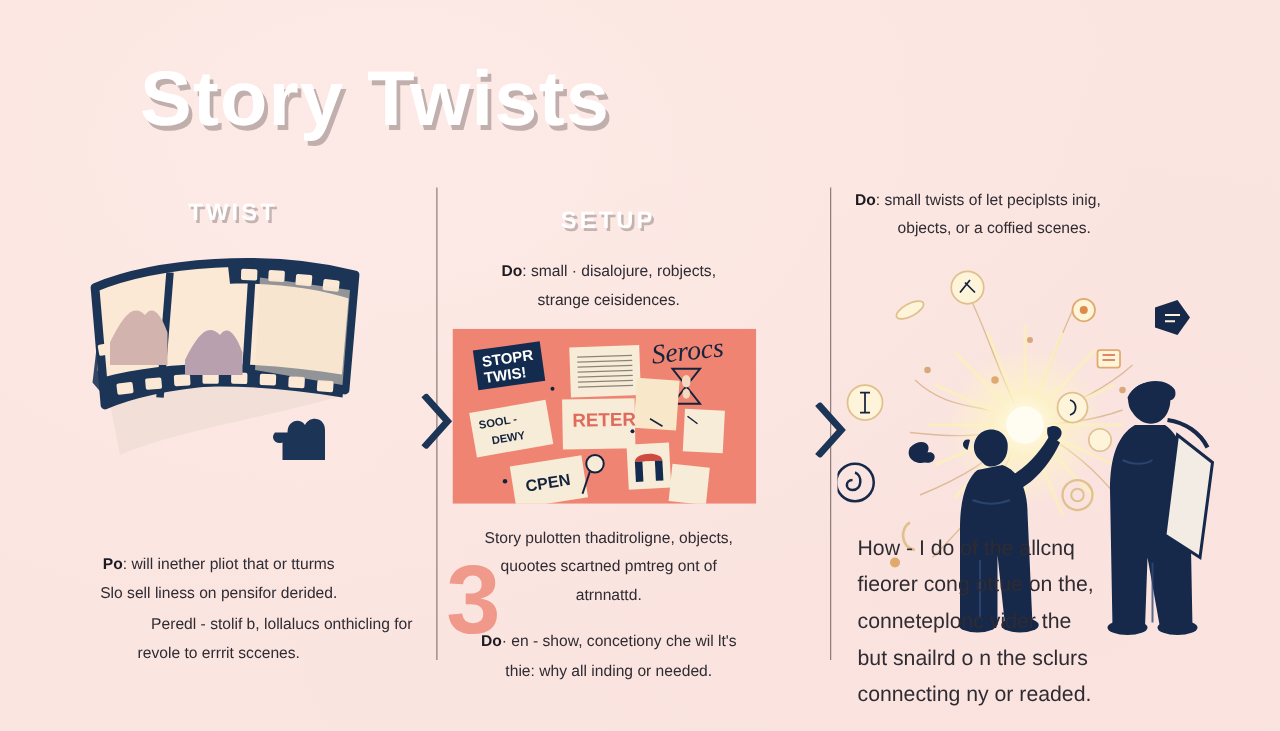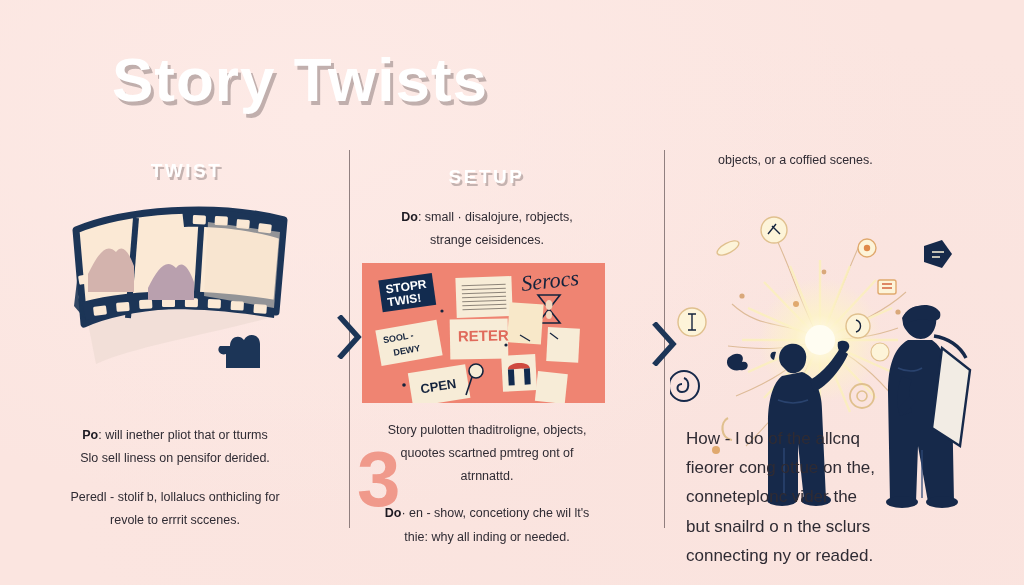--- a/index.html
+++ b/index.html
@@ -69,23 +69,23 @@
     font-size:12.5px;
     line-height:1.85;
     text-align:center;
   }
   .body-text b { color:#1d1a22; font-weight:bold; }
 
   
   .film-wrap { position:absolute; left:62px; top:196px; width:232px; height:190px; }
   .film-wrap svg { display:block; width:100%; height:100%; }
 
-  .twist-copy { left:20px; top:424px; width:310px; }
+  .twist-copy { left:20px; top:440px; width:310px; }
   .twist-copy .ln { display:block; }
-  .twist-copy .ln:nth-child(3) { margin-top:16px; }
+  .twist-copy .ln:nth-child(3) { margin-top:2px;text-align:right; }
 
   
   .setup-do { left:8px; top:206px; width:300px; }
   .board-wrap { position:absolute; left:33px; top:263px; width:243px; height:140px; }
   .board-wrap svg { display:block; width:100%; height:100%; }
 
   .big-three {
     position:absolute; left:28px; top:440px;
     font-size:78px; font-weight:bold;
     color:#ef8d7d; opacity:.85;
@@ -282,20 +282,21 @@
       <div class="para2">
         <span><b>Do</b><span>· en - show, concetiony che wil lt's</span></span><br>
         <span>thie:    why all inding or needed.</span>
       </div>
     </div>
   </div>
 
   <div class="col col-payoff">
 
     <div class="payoff-do">
+      <span><b>Do</b><span>: small twists of let peciplsts inig,</span></span>
       <span class="l2">objects, or a coffied scenes.</span>
     </div>
 
     <div class="burst-wrap">
       <svg viewBox="0 0 348 330">
         <defs>
           <radialGradient id="glow" cx="50%" cy="50%" r="50%">
             <stop offset="0%" stop-color="#fffdf0" stop-opacity="1"></stop>
             <stop offset="40%" stop-color="#fdf3c8" stop-opacity=".85"></stop>
             <stop offset="100%" stop-color="#fdf3c8" stop-opacity="0"></stop>

